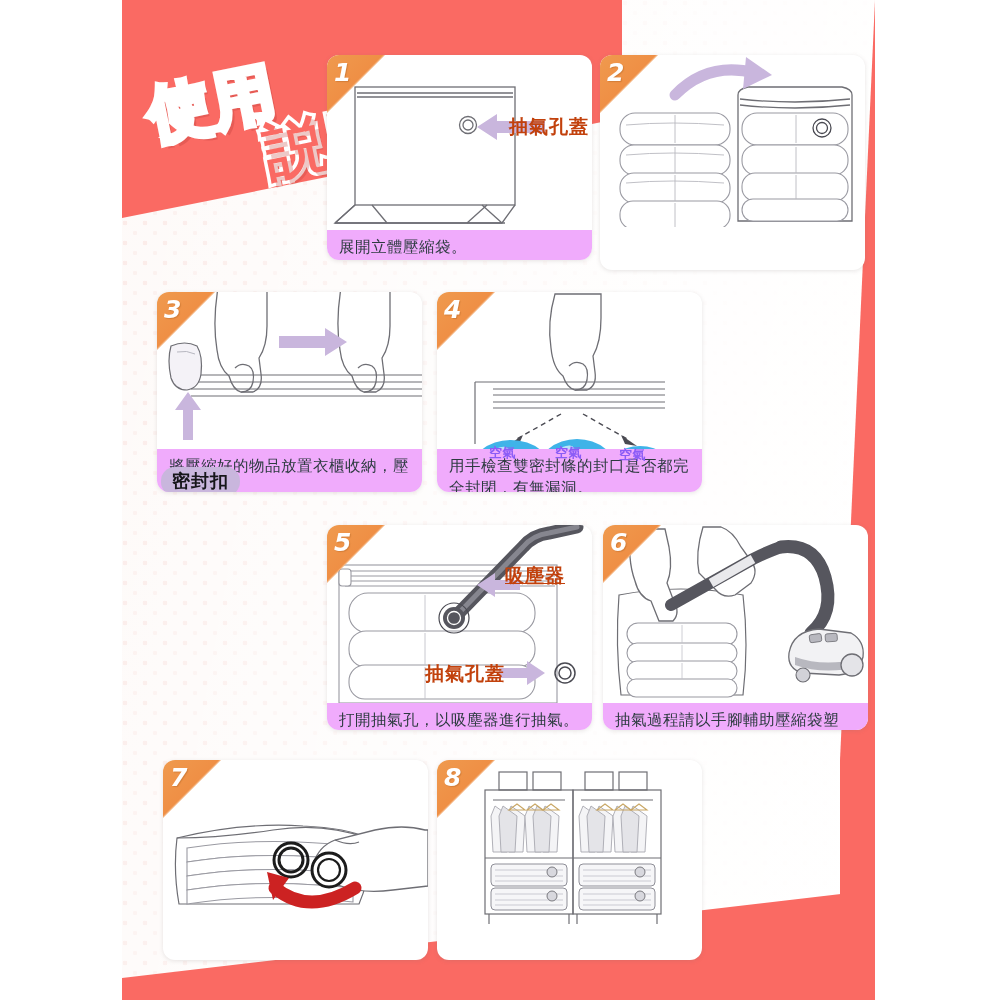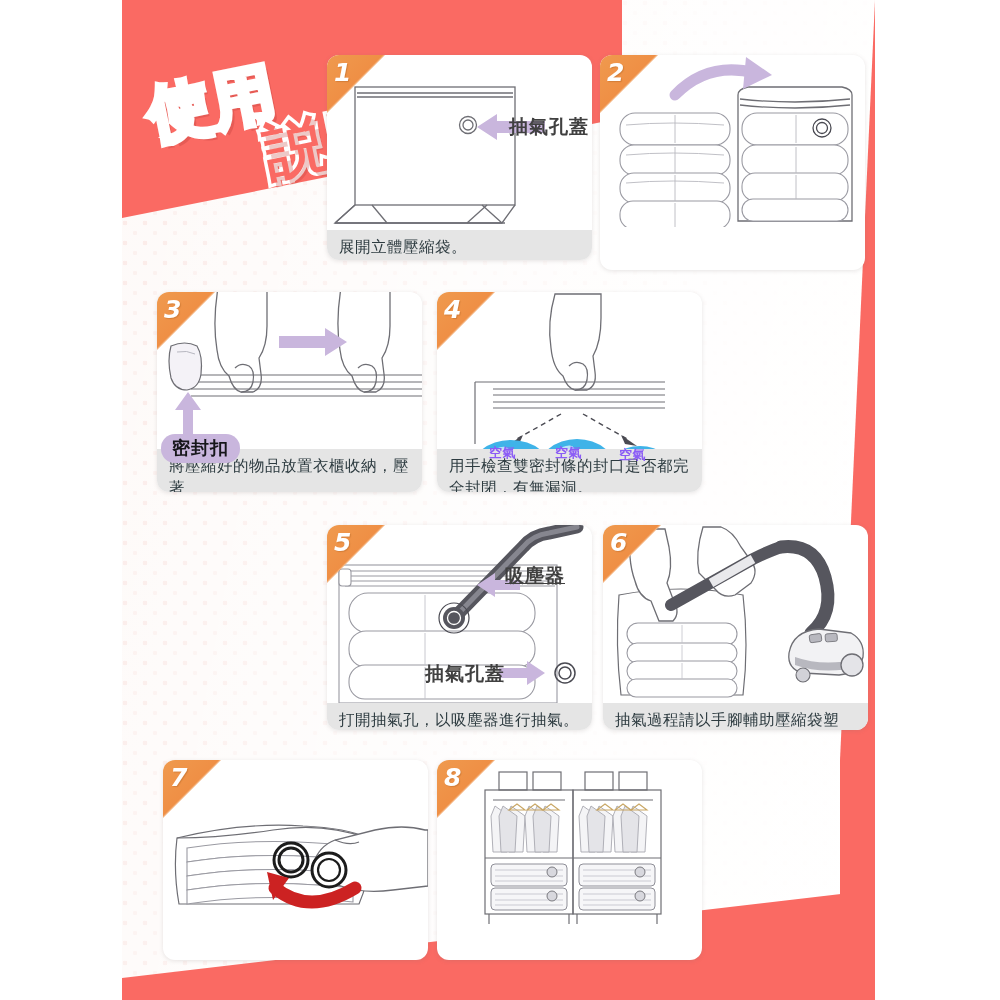--- a/index.html
+++ b/index.html
@@ -80,36 +80,37 @@
     clip-path:polygon(0 0, 58px 0, 0 58px);
     z-index:4;
   }
   .numtxt{
     position:absolute;left:7px;top:3px;z-index:5;
     font-size:25px;font-weight:bold;color:#ffffff;font-style:italic;
     font-family:"DejaVu Sans","Liberation Sans",sans-serif;
     text-shadow:1px 1px 1px rgba(160,90,30,0.35);
   }
   .cap{
-    position:absolute;left:0;background:#e5e5e5;color:#2d3b40;
+    position:absolute;left:0;background:#f0abfc;color:#2d3b40;
     font-size:15.5px;line-height:1.42;padding:6px 10px 5px 12px;
     font-family:"DejaVu Sans","Liberation Sans",sans-serif;
     letter-spacing:0.5px;white-space:pre-line;
   }
   .callout{
-    position:absolute;font-size:19px;font-weight:bold;color:#404040;
+    position:absolute;font-size:19px;font-weight:bold;color:#c2410c;
     letter-spacing:1px;z-index:6;white-space:nowrap;
     font-family:"DejaVu Sans","Liberation Sans",sans-serif;
     text-align:center;
   }
   .pillcallout{
     position:absolute;background:#c9b6dd;border-radius:14px;
     padding:2px 11px 3px 11px;font-size:18px;font-weight:bold;color:#16161a;
     letter-spacing:1px;z-index:6;white-space:nowrap;
     font-family:"DejaVu Sans","Liberation Sans",sans-serif;
+    margin-top:33px;
   }
   .airlabel{
     position:absolute;font-size:13px;font-weight:bold;color:#8b5cf6;
     z-index:7;letter-spacing:0.5px;white-space:nowrap;
     font-family:"DejaVu Sans","Liberation Sans",sans-serif;
   }
   svg{display:block;}
 </style>
 </head>
 <body>

